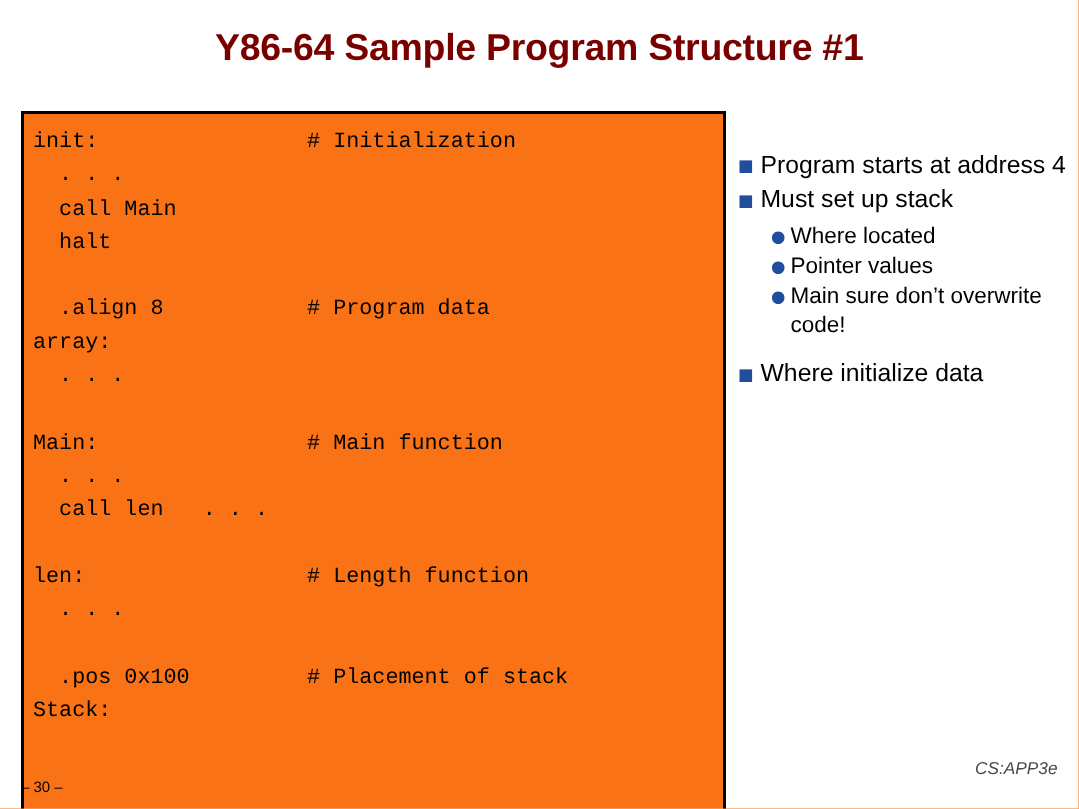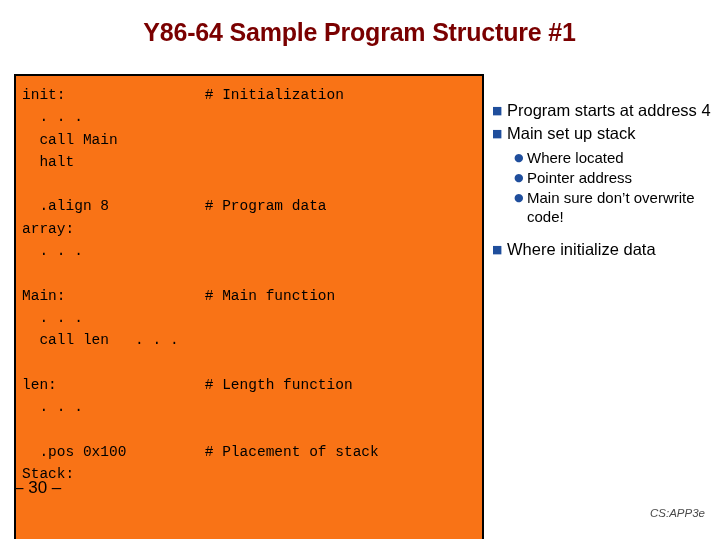--- a/index.html
+++ b/index.html
@@ -94,22 +94,22 @@
     line-height: 19px;
     color: #000000;
     flex: 1;
   }
   .spacer {
     height: 12px;
   }
   .footer-left {
     position: absolute;
     left: 14px;
-    top: 478px;
-    font-size: 17px;
+    top: 520px;
+    font-size: 10px;
     color: #000000;
   }
   .footer-right {
     position: absolute;
     right: 14px;
     top: 507px;
     font-size: 11.5px;
     color: #4a4a4a;
     font-style: italic;
   }
@@ -140,30 +140,30 @@
 Stack:</div>
 </div>
 
 <div class="bullets">
   <div class="b1">
     <span class="marker">■</span>
     <span class="txt">Program starts at address 4</span>
   </div>
   <div class="b1">
     <span class="marker">■</span>
-    <span class="txt">Main set up stack</span>
+    <span class="txt">Must set up stack</span>
   </div>
   <div class="sub">
     <div class="b2">
       <span class="marker">●</span>
       <span class="txt">Where located</span>
     </div>
     <div class="b2">
       <span class="marker">●</span>
-      <span class="txt">Pointer address</span>
+      <span class="txt">Pointer values</span>
     </div>
     <div class="b2">
       <span class="marker">●</span>
       <span class="txt">Main sure don’t overwrite code!</span>
     </div>
   </div>
   <div class="spacer"></div>
   <div class="b1">
     <span class="marker">■</span>
     <span class="txt">Where initialize data</span>

